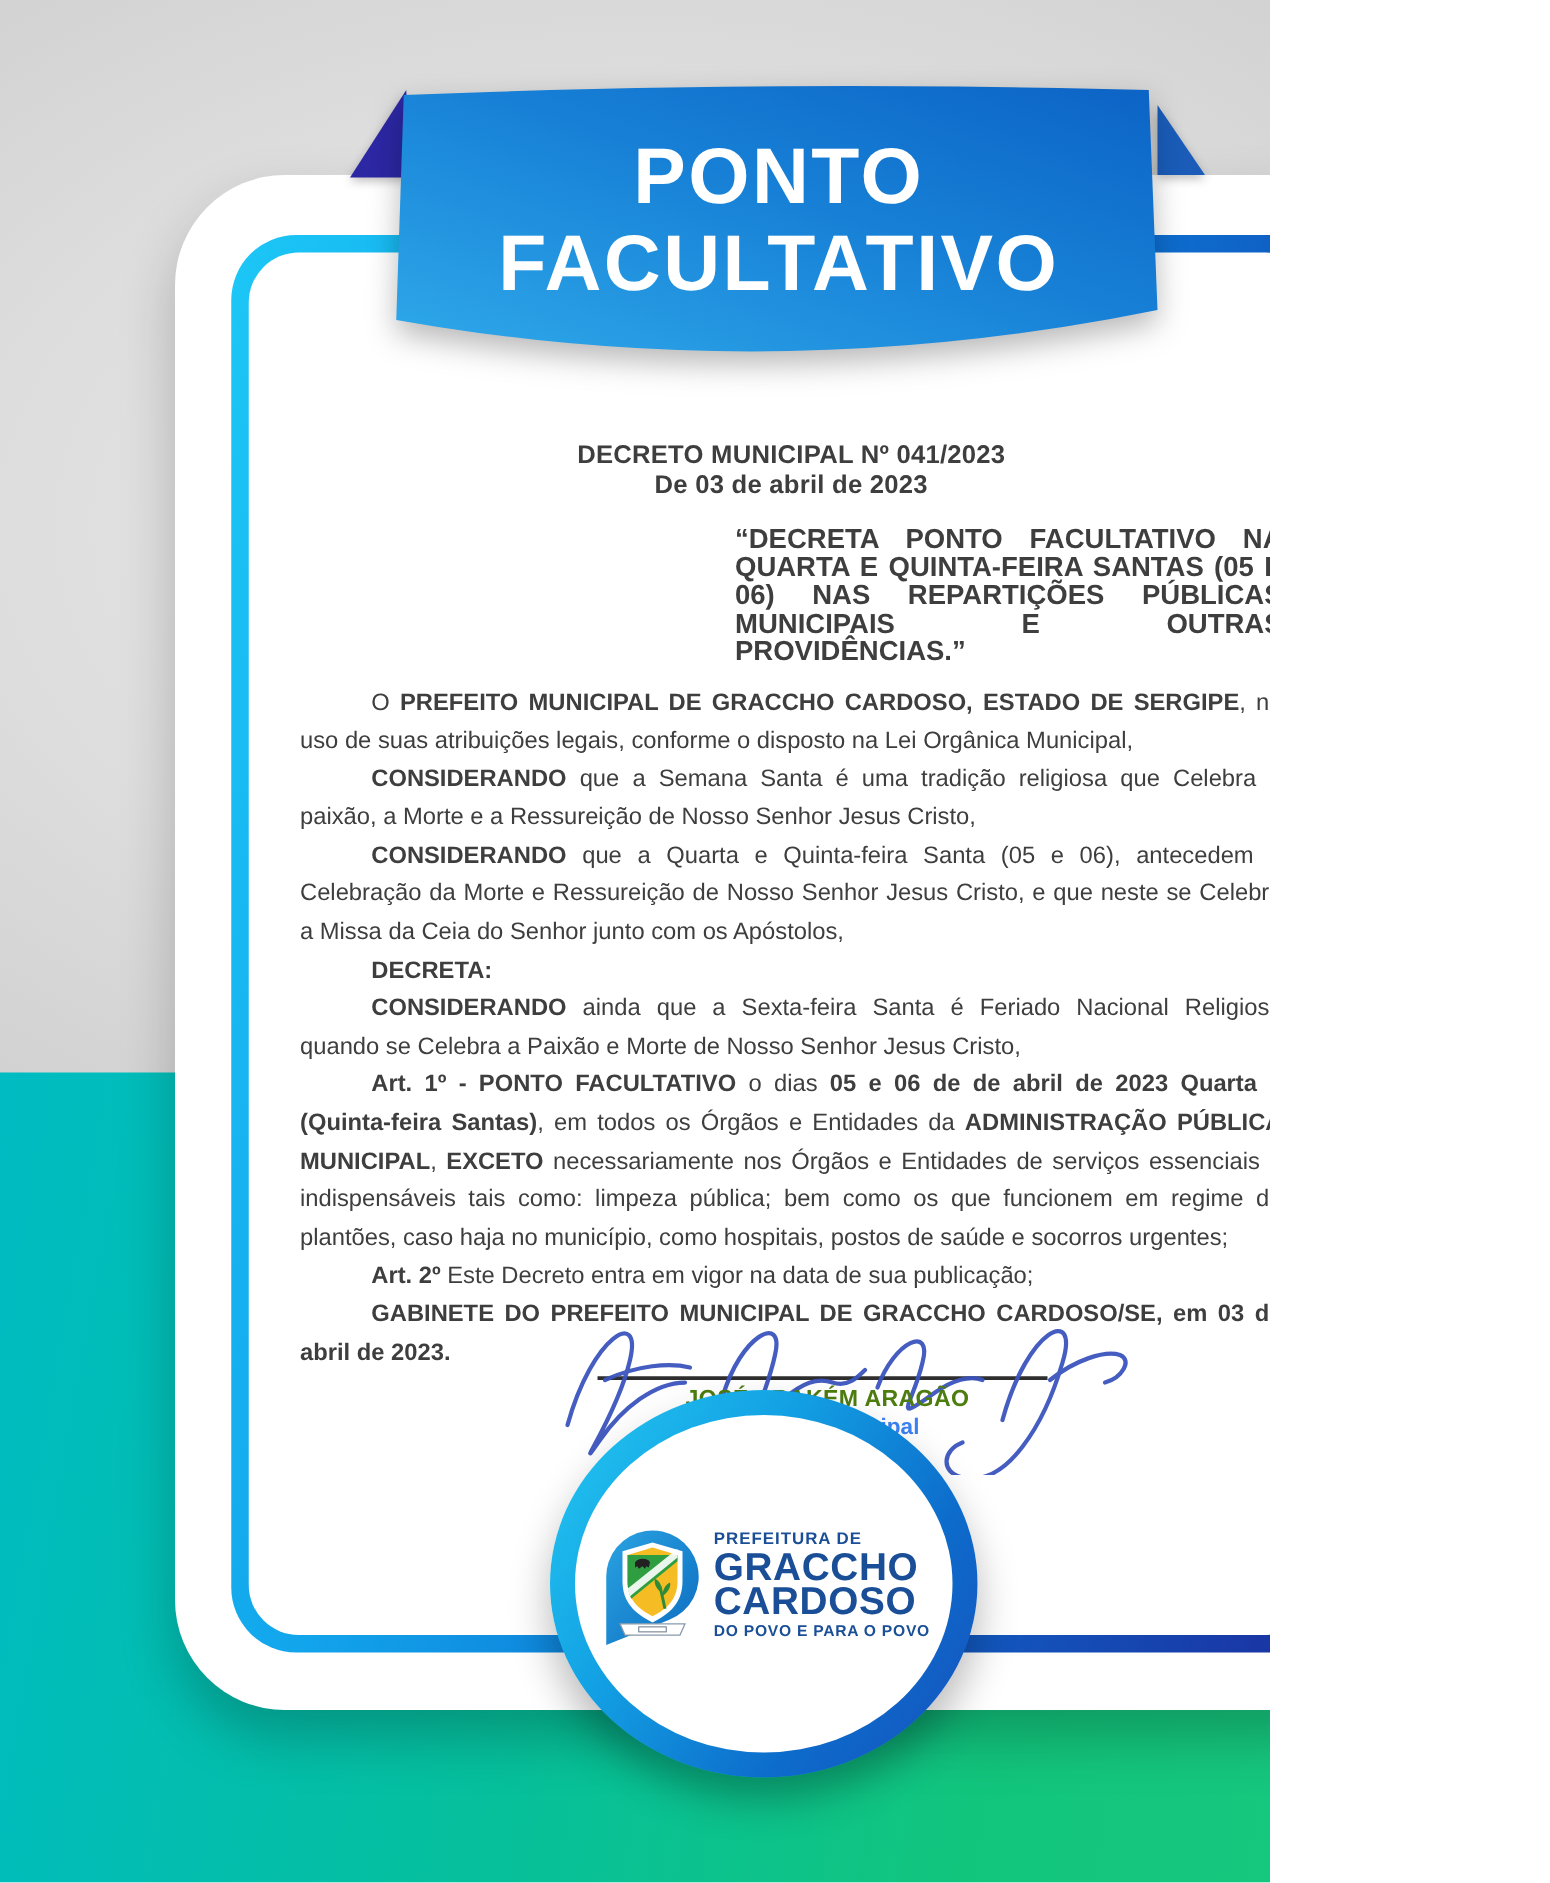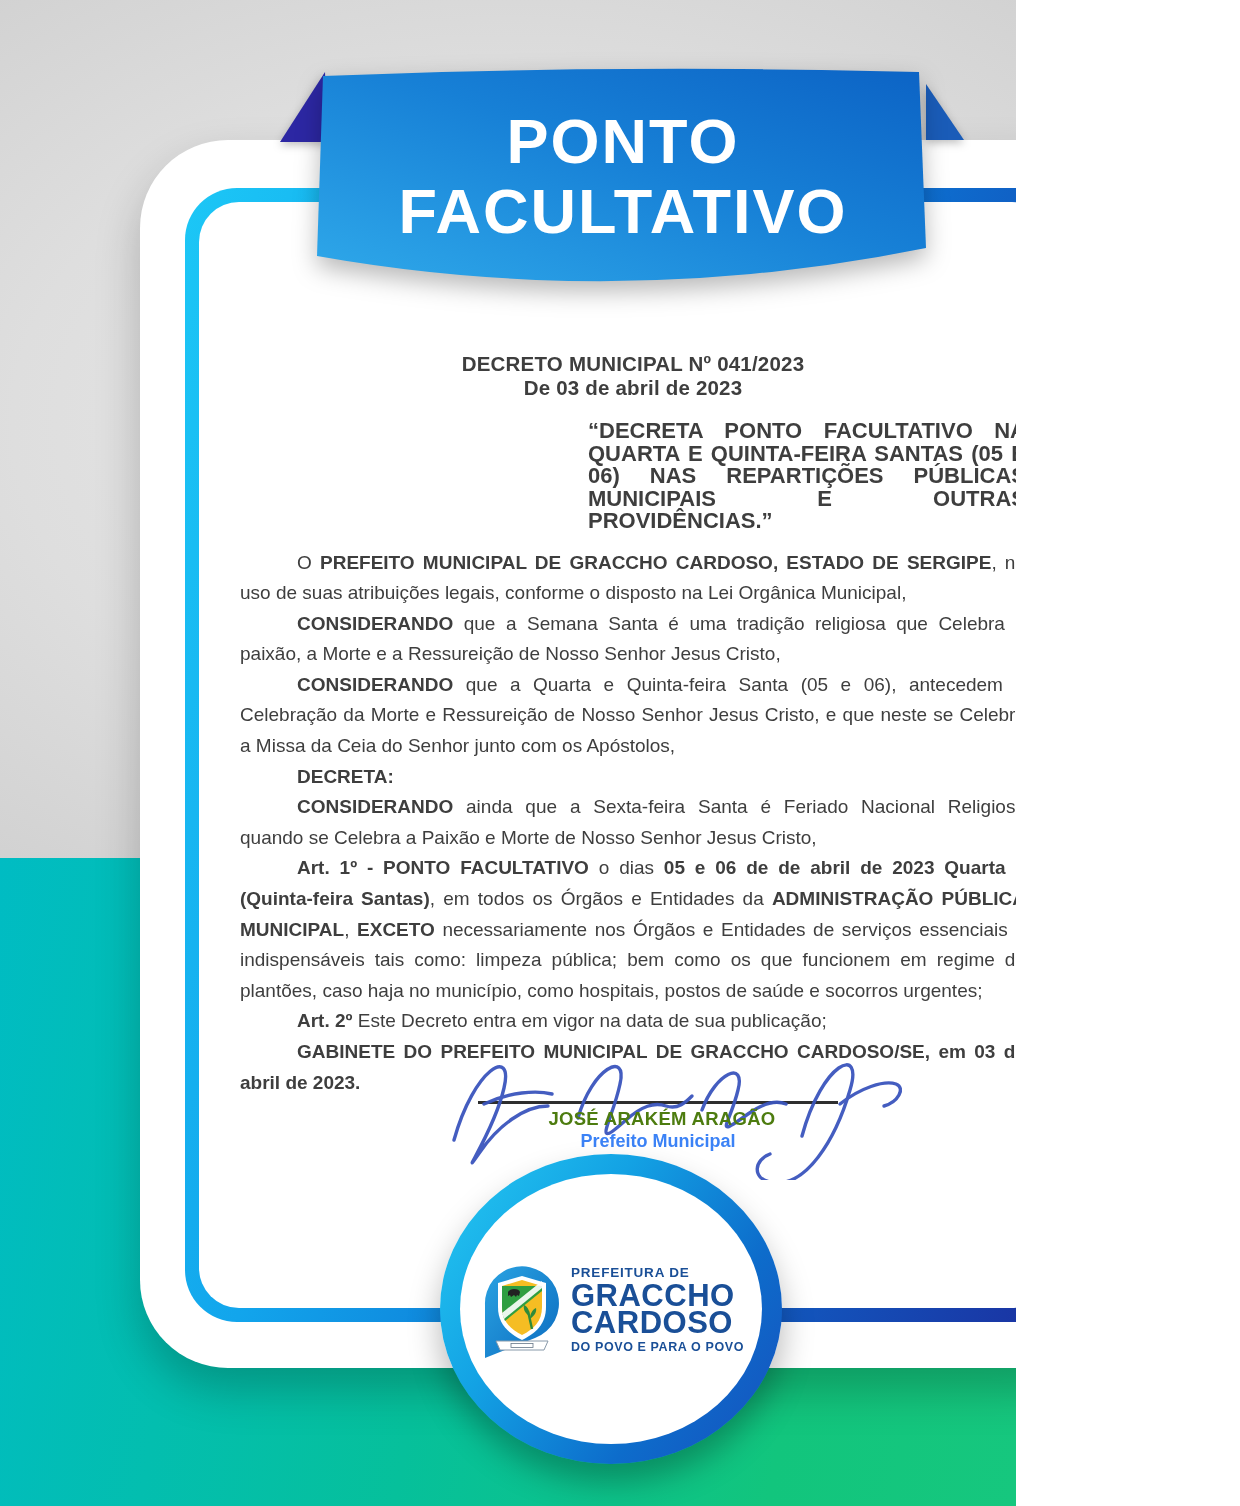--- a/index.html
+++ b/index.html
@@ -46,21 +46,21 @@
 
   
   .sig-scribble { position:absolute; left:440px; top:1040px; width:470px; height:140px; }
   .sig-line { position:absolute; left:478px; top:1101px; width:360px; height:3px; background:#2e2e2e; }
   .sig-name { position:absolute; left:452px; top:1108px; width:420px; text-align:center;
     font-weight:bold; font-size:18.5px; color:#4d7c0f; letter-spacing:.3px; }
   .sig-role { position:absolute; left:448px; top:1131px; width:420px; text-align:center;
     font-weight:bold; font-size:18px; color:#3b82f6; }
 
   
-  .seal { position:absolute; left:440px; top:1154px; width:342px; height:310px;
+  .seal { position:absolute; left:440px; top:1112px; width:342px; height:310px;
     border-radius:50%;
     background:linear-gradient(125deg, #25c9f2 0%, #13a2e4 35%, #0d6ccb 70%, #174fbd 100%);
     box-shadow:0 18px 32px rgba(0,0,0,.28); }
   .seal-inner { position:absolute; left:20px; top:20px; right:20px; bottom:20px;
     border-radius:50%; background:#ffffff; display:flex; align-items:center;
     justify-content:center; gap:9px; }
   .seal-crest { width:84px; height:100px; flex:0 0 auto; margin-top:4px; }
   .seal-text { display:flex; flex-direction:column; align-items:flex-start; color:#1a4f97; }
   .seal-top { font-size:13.5px; font-weight:bold; letter-spacing:.8px; margin-bottom:2px; }
   .seal-name { font-size:31px; font-weight:800; line-height:27px; letter-spacing:.5px; }

